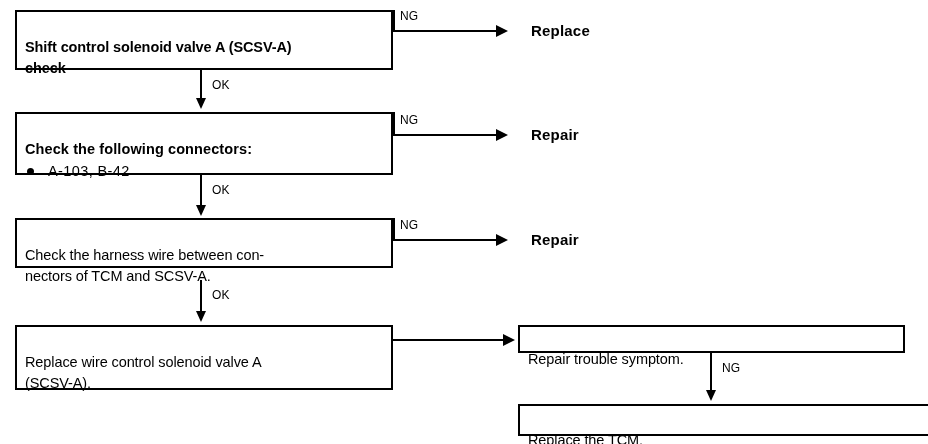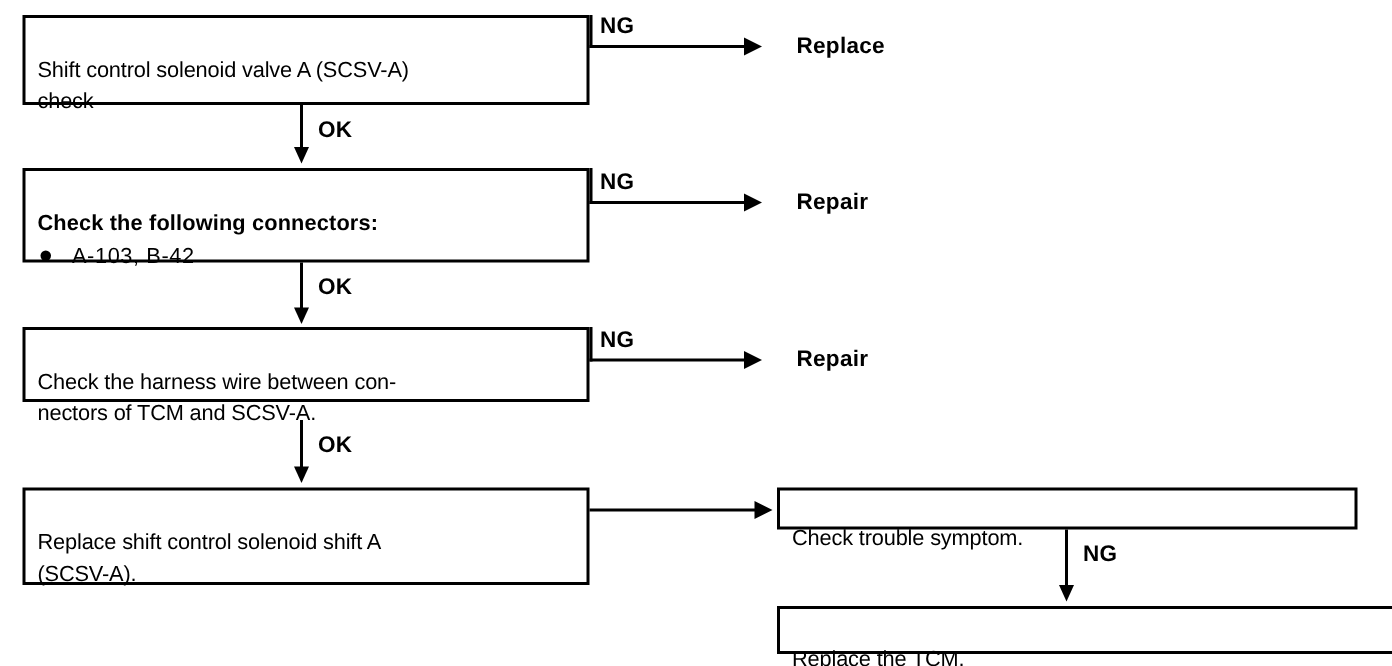--- a/index.html
+++ b/index.html
@@ -80,42 +80,41 @@
     width: 0;
     height: 0;
     border-left: 5px solid transparent;
     border-right: 5px solid transparent;
     border-top: 11px solid #000000;
   }
 
   
   .edge-label {
     position: absolute;
-    font-size: 15px;
+    font-size: 12px;
     line-height: 1;
     letter-spacing: 0.2px;
     font-stretch: condensed;
     white-space: nowrap;
-    font-weight: bold;
   }
   .terminal-label {
     position: absolute;
     font-size: 15px;
     font-weight: bold;
     line-height: 1;
     letter-spacing: 0.2px;
     white-space: nowrap;
   }
 </style>
 </head>
 <body>
 
 <div id="flow-root">
 
-  <div class="box" style="left:15px; top:10px; width:378px; height:60px;">
+  <div class="box" style="left:15px; top:10px; width:378px; height:60px;font-weight:bold;">
     <span>Shift control solenoid valve A (SCSV-A)
 check</span>
   </div>
 
   <div class="vline" style="left:393px; top:10px; height:22px;"></div>
   <div class="hline" style="left:393px; top:30px; width:107px;"></div>
   <div class="arrow-right" style="left:496px; top:25px;"></div>
   <div class="edge-label" style="left:400px; top:10px;">NG</div>
   <div class="terminal-label" style="left:531px; top:23px;">Replace</div>
 
@@ -147,29 +146,29 @@
   <div class="hline" style="left:393px; top:239px; width:107px;"></div>
   <div class="arrow-right" style="left:496px; top:234px;"></div>
   <div class="edge-label" style="left:400px; top:219px;">NG</div>
   <div class="terminal-label" style="left:531px; top:232px;">Repair</div>
 
   <div class="vline" style="left:200px; top:280px; height:34px;"></div>
   <div class="arrow-down" style="left:196px; top:311px;"></div>
   <div class="edge-label" style="left:212px; top:289px;">OK</div>
 
   <div class="box" style="left:15px; top:325px; width:378px; height:65px;">
-    <span>Replace shift control solenoid shift A
+    <span>Replace wire control solenoid valve A
 (SCSV-A).</span>
   </div>
 
   <div class="hline" style="left:393px; top:339px; width:113px;"></div>
   <div class="arrow-right" style="left:503px; top:334px;"></div>
 
   <div class="box" style="left:518px; top:325px; width:387px; height:28px; padding-top:1px;">
-    <span>Check trouble symptom.</span>
+    <span>Repair trouble symptom.</span>
   </div>
 
   <div class="vline" style="left:710px; top:353px; height:40px;"></div>
   <div class="arrow-down" style="left:706px; top:390px;"></div>
   <div class="edge-label" style="left:722px; top:362px;">NG</div>
 
   <div class="box" style="left:518px; top:404px; width:457px; height:32px; padding-top:3px;">
     <span>Replace the TCM.</span>
   </div>
 

